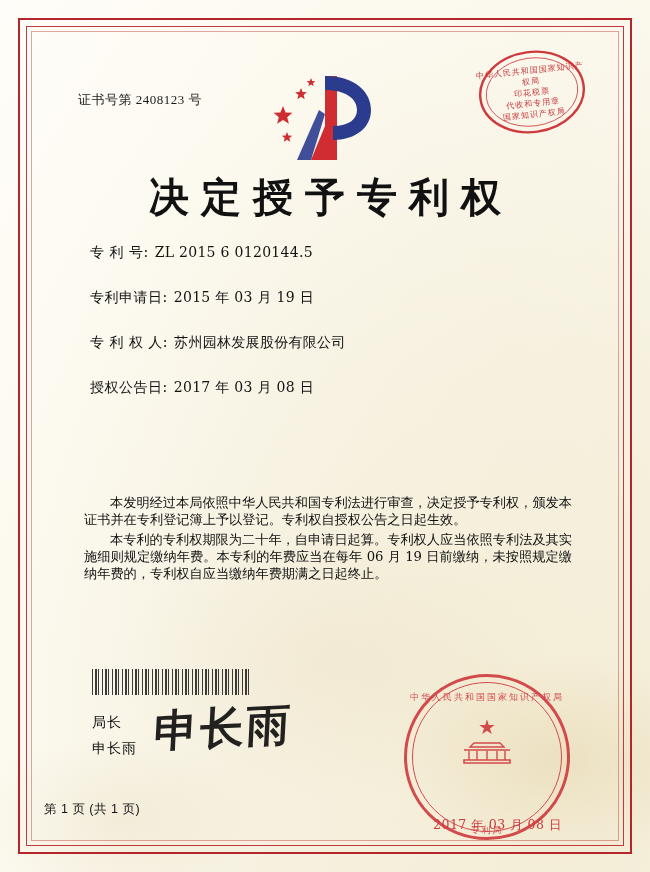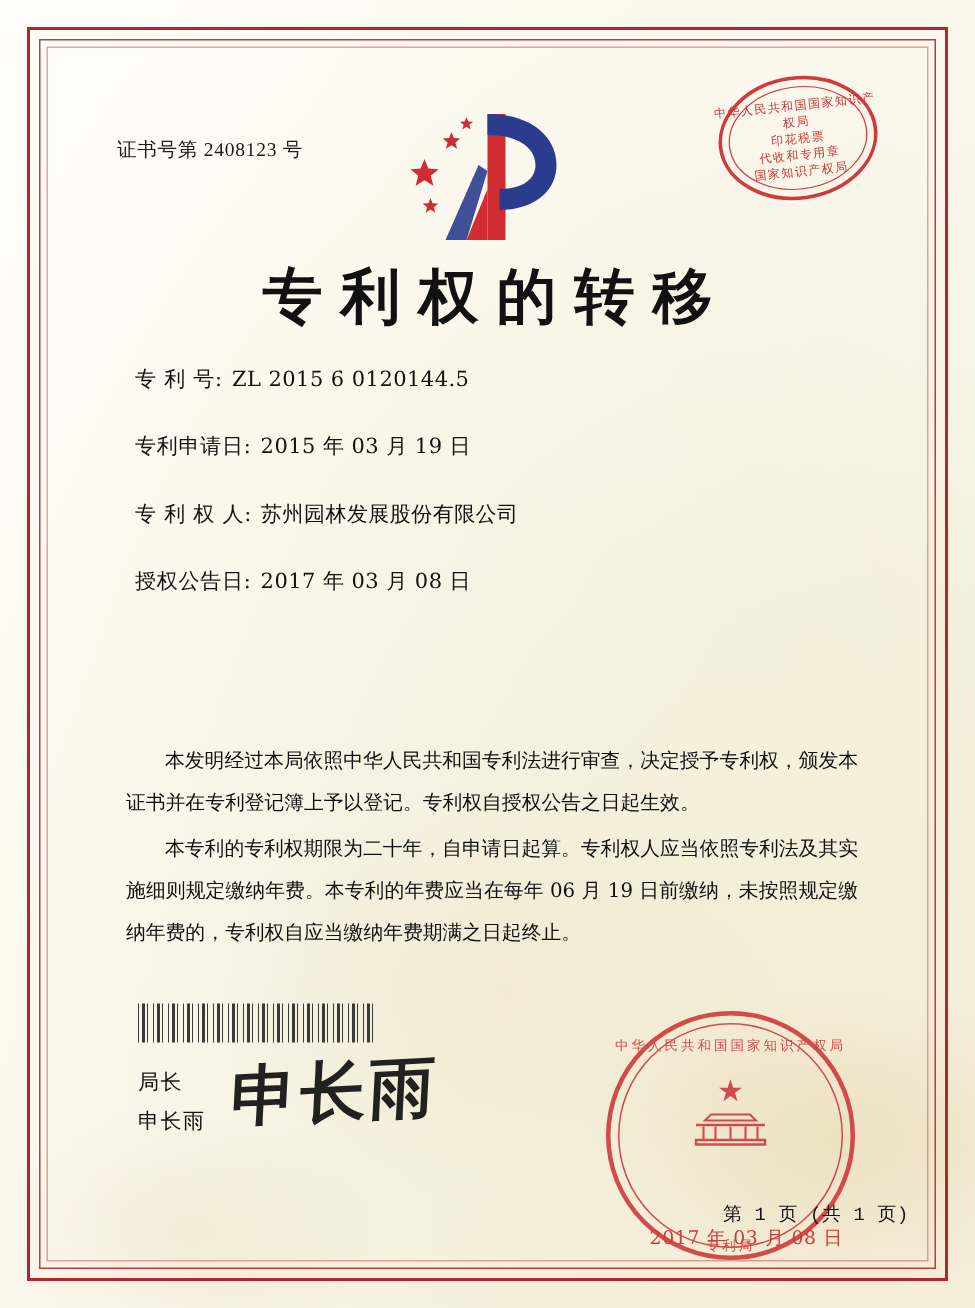--- a/index.html
+++ b/index.html
@@ -136,21 +136,21 @@
   .field-row.spaced { margin-bottom: 27px; }
 
   
   .body-text {
     position: absolute;
     left: 40px;
     right: 34px;
     top: 450px;
     font-family: "DejaVu Serif", "Liberation Serif", serif;
     font-size: 13.2px;
-    line-height: 28px;
+    line-height: 17px;
     color: #101010;
     text-align: justify;
   }
   .body-text p {
     margin: 0 0 3px 0;
     text-indent: 26px;
   }
 
   
   .barcode {
@@ -244,24 +244,24 @@
     color: #cf3a3e;
     font-family: "DejaVu Serif", "Liberation Serif", serif;
     letter-spacing: 0.5px;
   }
 
   
   .footer {
     position: absolute;
     left: 0; right: 0;
     bottom: 10px;
-    text-align: right;
+    text-align: left;
     font-size: 12.5px;
     color: #141414;
-    font-family: Liberation Mono, monospace;
+    font-family: Liberation Sans, sans-serif;
     letter-spacing: 0.5px;
   }
 </style>
 </head>
 <body>
 
 <div class="page">
   <div class="paper-tex"></div>
 
   <div class="frame-outer"></div>
@@ -293,21 +293,21 @@
         <ellipse cx="56" cy="46" rx="46" ry="34" fill="none" stroke="#cf3a3e" stroke-width="0.8" transform="rotate(-8 56 46)"></ellipse>
       </svg>
       <div class="lines">
         <div>中华人民共和国国家知识产权局</div>
         <div>印花税票</div>
         <div>代收和专用章</div>
         <div>国家知识产权局</div>
       </div>
     </div>
 
-    <div class="title">专利权的转移</div>
+    <div class="title">决定授予专利权</div>
 
     <div class="fields">
       <div class="field-row spaced">
         <span class="field-label">专 利 号:</span>
         <span class="field-value">ZL 2015 6 0120144.5</span>
       </div>
       <div class="field-row spaced">
         <span class="field-label">专利申请日:</span>
         <span class="field-value">2015 年 03 月 19 日</span>
       </div>

